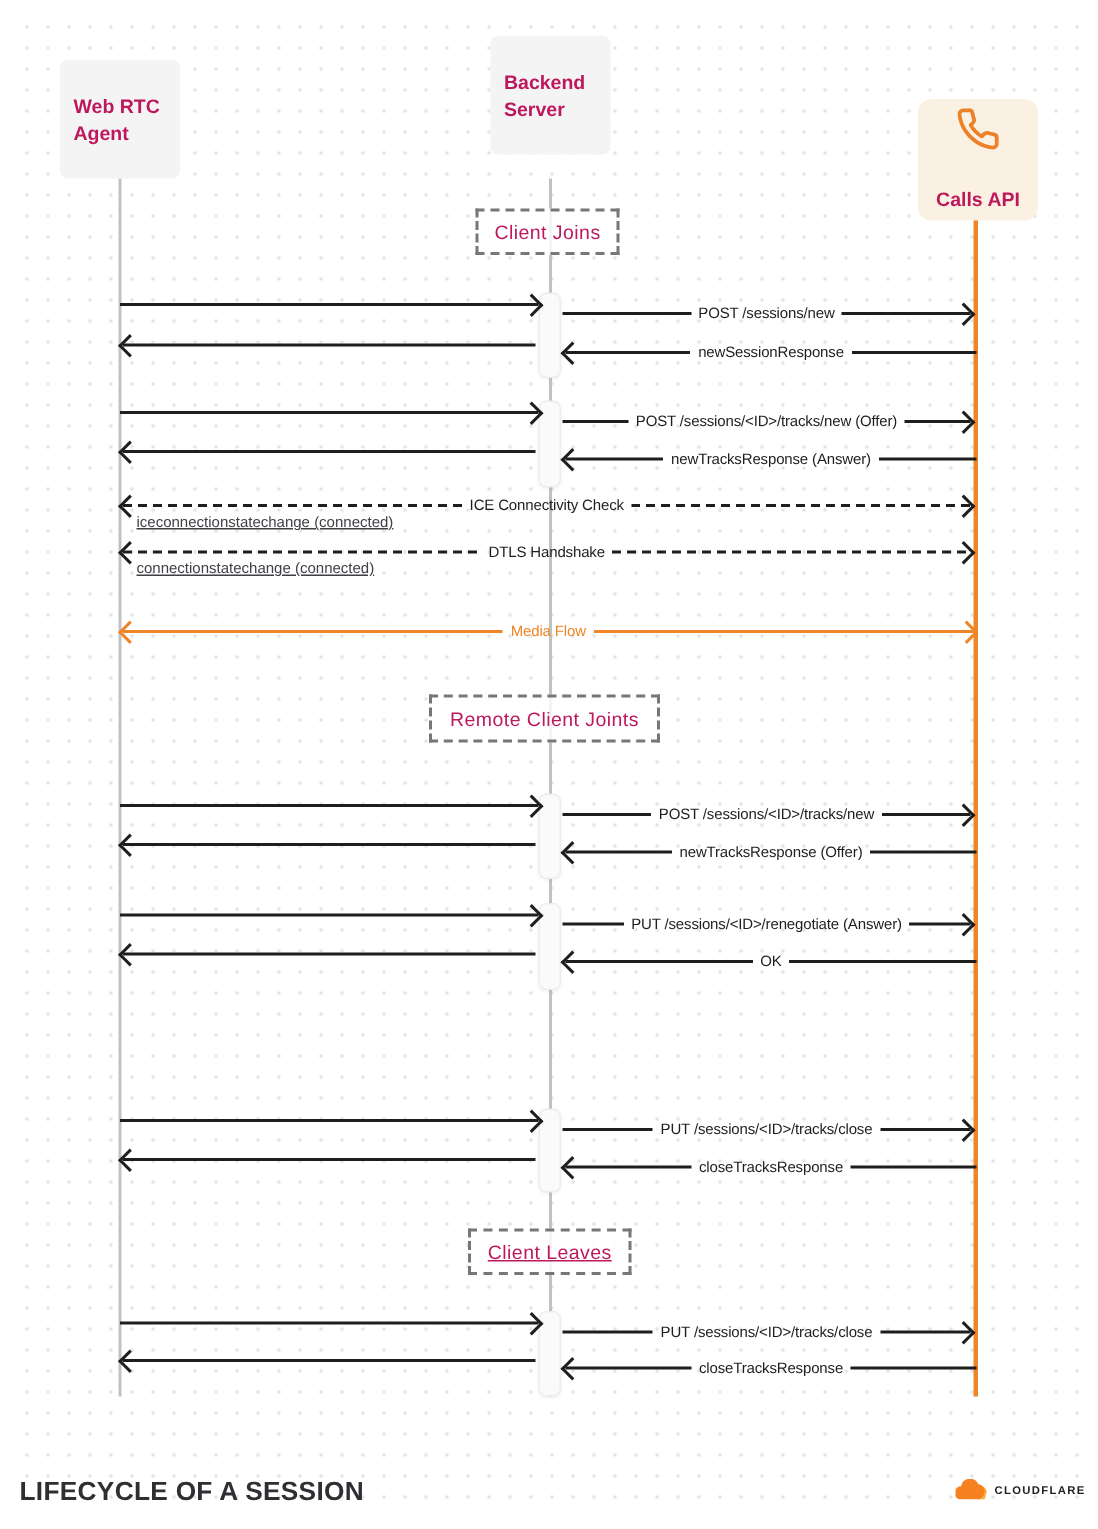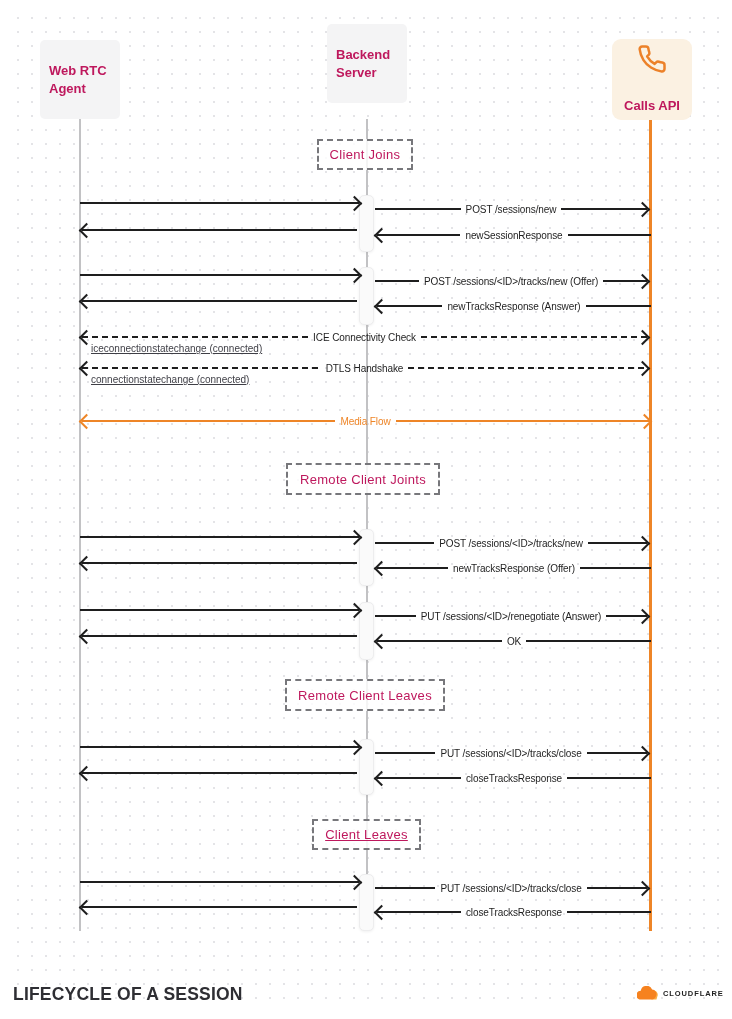--- a/index.html
+++ b/index.html
@@ -5,21 +5,21 @@
   html,body { margin:0; padding:0; background:#fff; }
   .page { position:relative; width:732px; height:1019px; background:#ffffff;
           font-family:"Liberation Sans", sans-serif; overflow:hidden; }
   .canvas { position:absolute; left:8px; top:8px; width:716px; height:1003px; border-radius:12px;
             background-image:radial-gradient(circle, #E4E4E7 1.1px, transparent 1.4px);
             background-size:14px 14px; background-position:3px 3px; }
 
   .actor { position:absolute; display:flex; flex-direction:column; align-items:center; justify-content:center;
            font-weight:bold; font-size:13px; line-height:1.35; color:#be185d; border-radius:5px; }
   .actor.gray { background:#F4F4F5; }
-  .actor.peach { background:#FBF1E2; border-radius:9px; gap:23px; }
+  .actor.peach { background:#FBF1E2; border-radius:9px; gap:23px;margin-top:27px; }
 
   .life { position:absolute; top:119px; height:812px; width:2px; background:#C2C2C4; }
   .life.orange { width:3px; background:#EE8527; }
 
   .act { position:absolute; left:359px; width:15px; background:#FAFAFA; border:1px solid #EDEDEE;
          border-radius:5px; box-shadow:0 1px 3px rgba(0,0,0,.06); box-sizing:border-box; }
 
   .msg { position:absolute; display:flex; align-items:center; height:0; color:#1E1E1E; }
   .msg.orange { color:#EE8527; }
   .ln { flex:1 1 auto; height:2.5px; background:currentColor; min-width:4px; }
@@ -70,23 +70,20 @@
       </svg>
     </span>
     <span>Calls API</span>
   </div>
 
   <div class="phase" style="left:317px;top:139px;width:96px;height:31px;">
     <span>Client Joins</span>
   </div>
   <div class="phase" style="left:286px;top:463px;width:154px;height:32px;">
     <span>Remote Client Joints</span>
-  </div>
-  <div class="phase" style="left:285px;top:679px;width:160px;height:32px;">
-    <span>Remote Client Leaves</span>
   </div>
   <div class="phase" style="left:312px;top:819px;width:109px;height:31px;text-decoration:underline;">
     <span>Client Leaves</span>
   </div>
 
   <div class="msg" style="left:80px;top:203px;width:280px;">
     <span class="ln"></span>
     <span class="chev r"></span>
   </div>
   <div class="msg" style="left:375px;top:209px;width:273px;">

